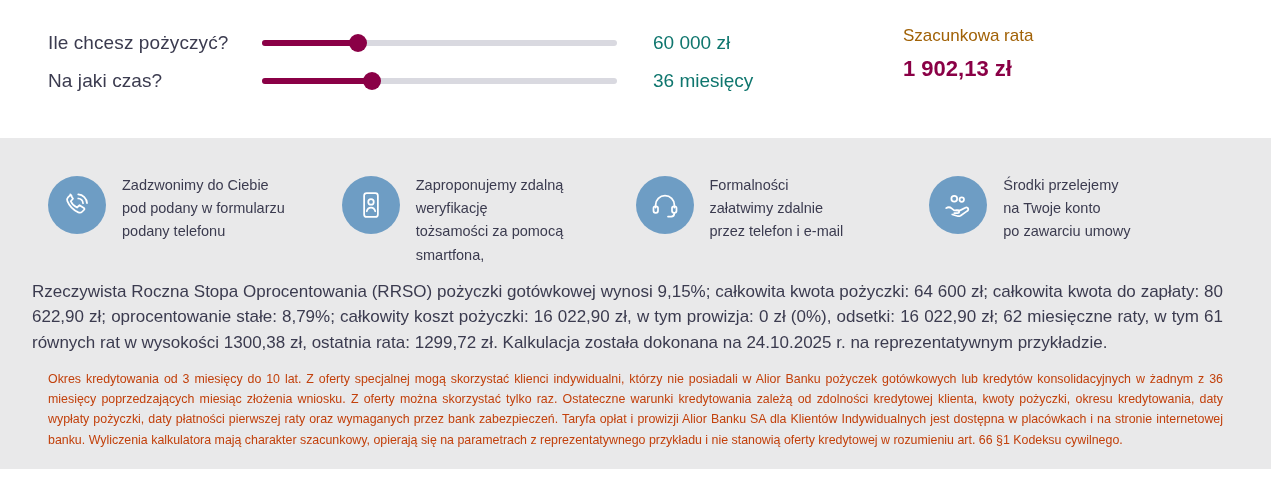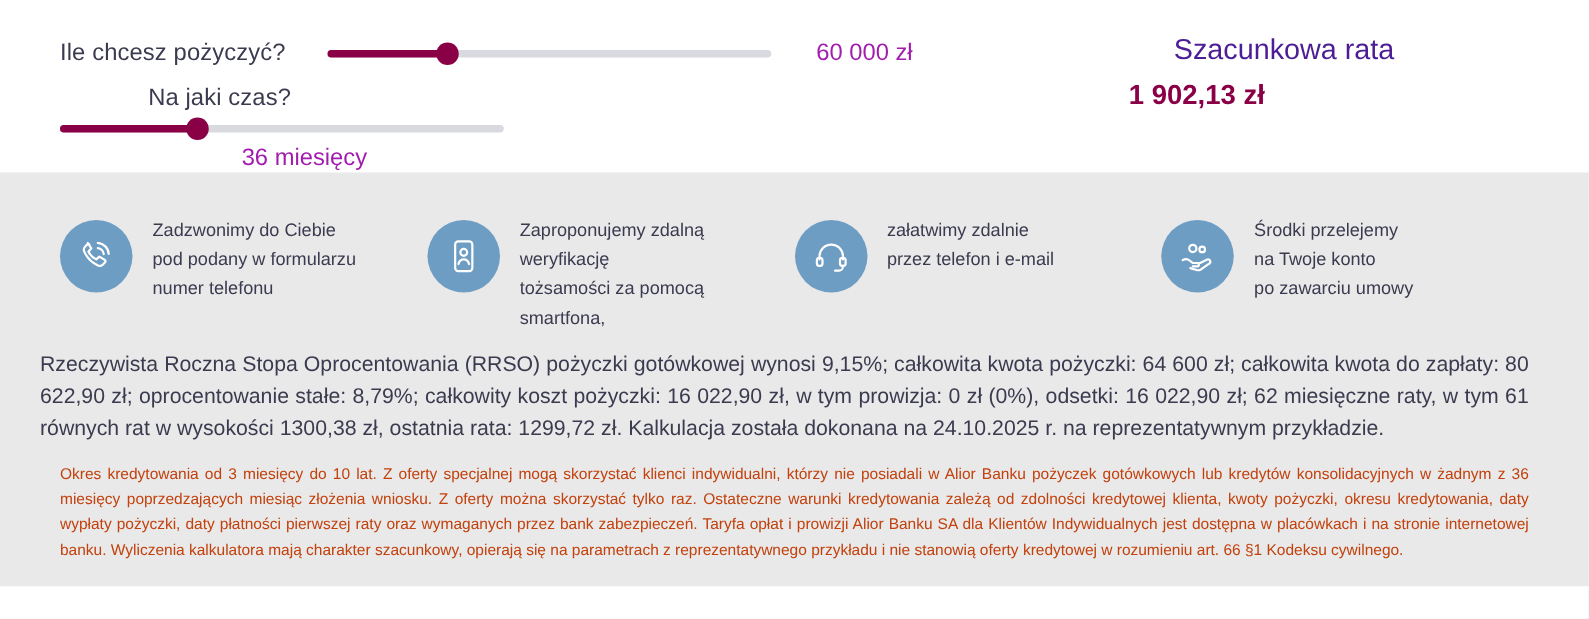--- a/index.html
+++ b/index.html
@@ -21,21 +21,21 @@
     height: 138px;
     position: relative;
   }
   .calc-row {
     display: flex;
     align-items: center;
     position: absolute;
     left: 48px;
   }
   .calc-row.r1 { top: 30px; }
-  .calc-row.r2 { top: 68px; flex-direction: column; }
+  .calc-row.r2 { top: 68px; }
 
   .calc-label {
     width: 214px;
     font-size: 19px;
     color: #3b3b4f;
     letter-spacing: 0.1px;
   }
   .slider {
     width: 355px;
     position: relative;
@@ -62,35 +62,34 @@
     position: absolute;
     width: 18px;
     height: 18px;
     border-radius: 50%;
     background: #8a0046;
     top: 4px;
     transform: translateX(-9px);
   }
   .calc-value {
     font-size: 19px;
-    color: #a21caf;
+    color: #0f766e;
     margin-left: 36px;
     white-space: nowrap;
   }
 
   .estimate {
     position: absolute;
     left: 903px;
     top: 26px;
   }
   .estimate-label {
-    font-size: 23px;
-    color: #4c1d95;
+    font-size: 17px;
+    color: #a16207;
     margin-bottom: 10px;
-    margin-left: 36px;
   }
   .estimate-value {
     font-size: 22px;
     font-weight: bold;
     color: #8a0046;
   }
 
   
   .panel {
     background: #e9e9ea;
@@ -184,21 +183,21 @@
       <div class="benefit-icon">
         <svg width="30" height="30" viewBox="0 0 24 24" fill="none" stroke="#ffffff" stroke-width="1.4" stroke-linecap="round" stroke-linejoin="round">
           <path d="M6.6 3.5 8.8 7 7 9c.9 2 2.9 4 5 5l2-1.8 3.5 2.2c.5.3.6 1 .2 1.4l-1.6 1.6c-.8.8-2 .9-3 .5C9 16 6 13 4.3 8.9c-.4-1-.3-2.2.5-3l1.5-1.5c.4-.4 1-.3 1.3.1z"></path>
           <path d="M13 3.5a7.5 7.5 0 0 1 7 7"></path>
           <path d="M13 6.8a4.2 4.2 0 0 1 3.8 3.8"></path>
         </svg>
       </div>
       <div class="benefit-text">
         <div>Zadzwonimy do Ciebie</div>
         <div>pod podany w formularzu</div>
-        <div>numer telefonu</div>
+        <div>podany telefonu</div>
       </div>
     </div>
 
     <div class="benefit">
       <div class="benefit-icon">
         <svg width="30" height="30" viewBox="0 0 24 24" fill="none" stroke="#ffffff" stroke-width="1.4" stroke-linecap="round" stroke-linejoin="round">
           <rect x="6.5" y="2.5" width="11" height="19" rx="2"></rect>
           <circle cx="12" cy="9.5" r="2.2"></circle>
           <path d="M8.6 17c.5-2 1.8-3 3.4-3s2.9 1 3.4 3"></path>
         </svg>
@@ -212,20 +211,21 @@
     <div class="benefit">
       <div class="benefit-icon">
         <svg width="30" height="30" viewBox="0 0 24 24" fill="none" stroke="#ffffff" stroke-width="1.4" stroke-linecap="round" stroke-linejoin="round">
           <path d="M4.5 14v-2a7.5 7.5 0 0 1 15 0v2"></path>
           <rect x="2.8" y="13" width="3.6" height="5.2" rx="1.6"></rect>
           <rect x="17.6" y="13" width="3.6" height="5.2" rx="1.6"></rect>
           <path d="M19.4 18.2v.6a2.4 2.4 0 0 1-2.4 2.4h-2.6"></path>
         </svg>
       </div>
       <div class="benefit-text">
+        <div>Formalności</div>
         <div>załatwimy zdalnie</div>
         <div>przez telefon i e-mail</div>
       </div>
     </div>
 
     <div class="benefit">
       <div class="benefit-icon">
         <svg width="30" height="30" viewBox="0 0 24 24" fill="none" stroke="#ffffff" stroke-width="1.4" stroke-linecap="round" stroke-linejoin="round">
           <circle cx="9" cy="7" r="2.3"></circle>
           <circle cx="15" cy="7.6" r="1.8"></circle>

